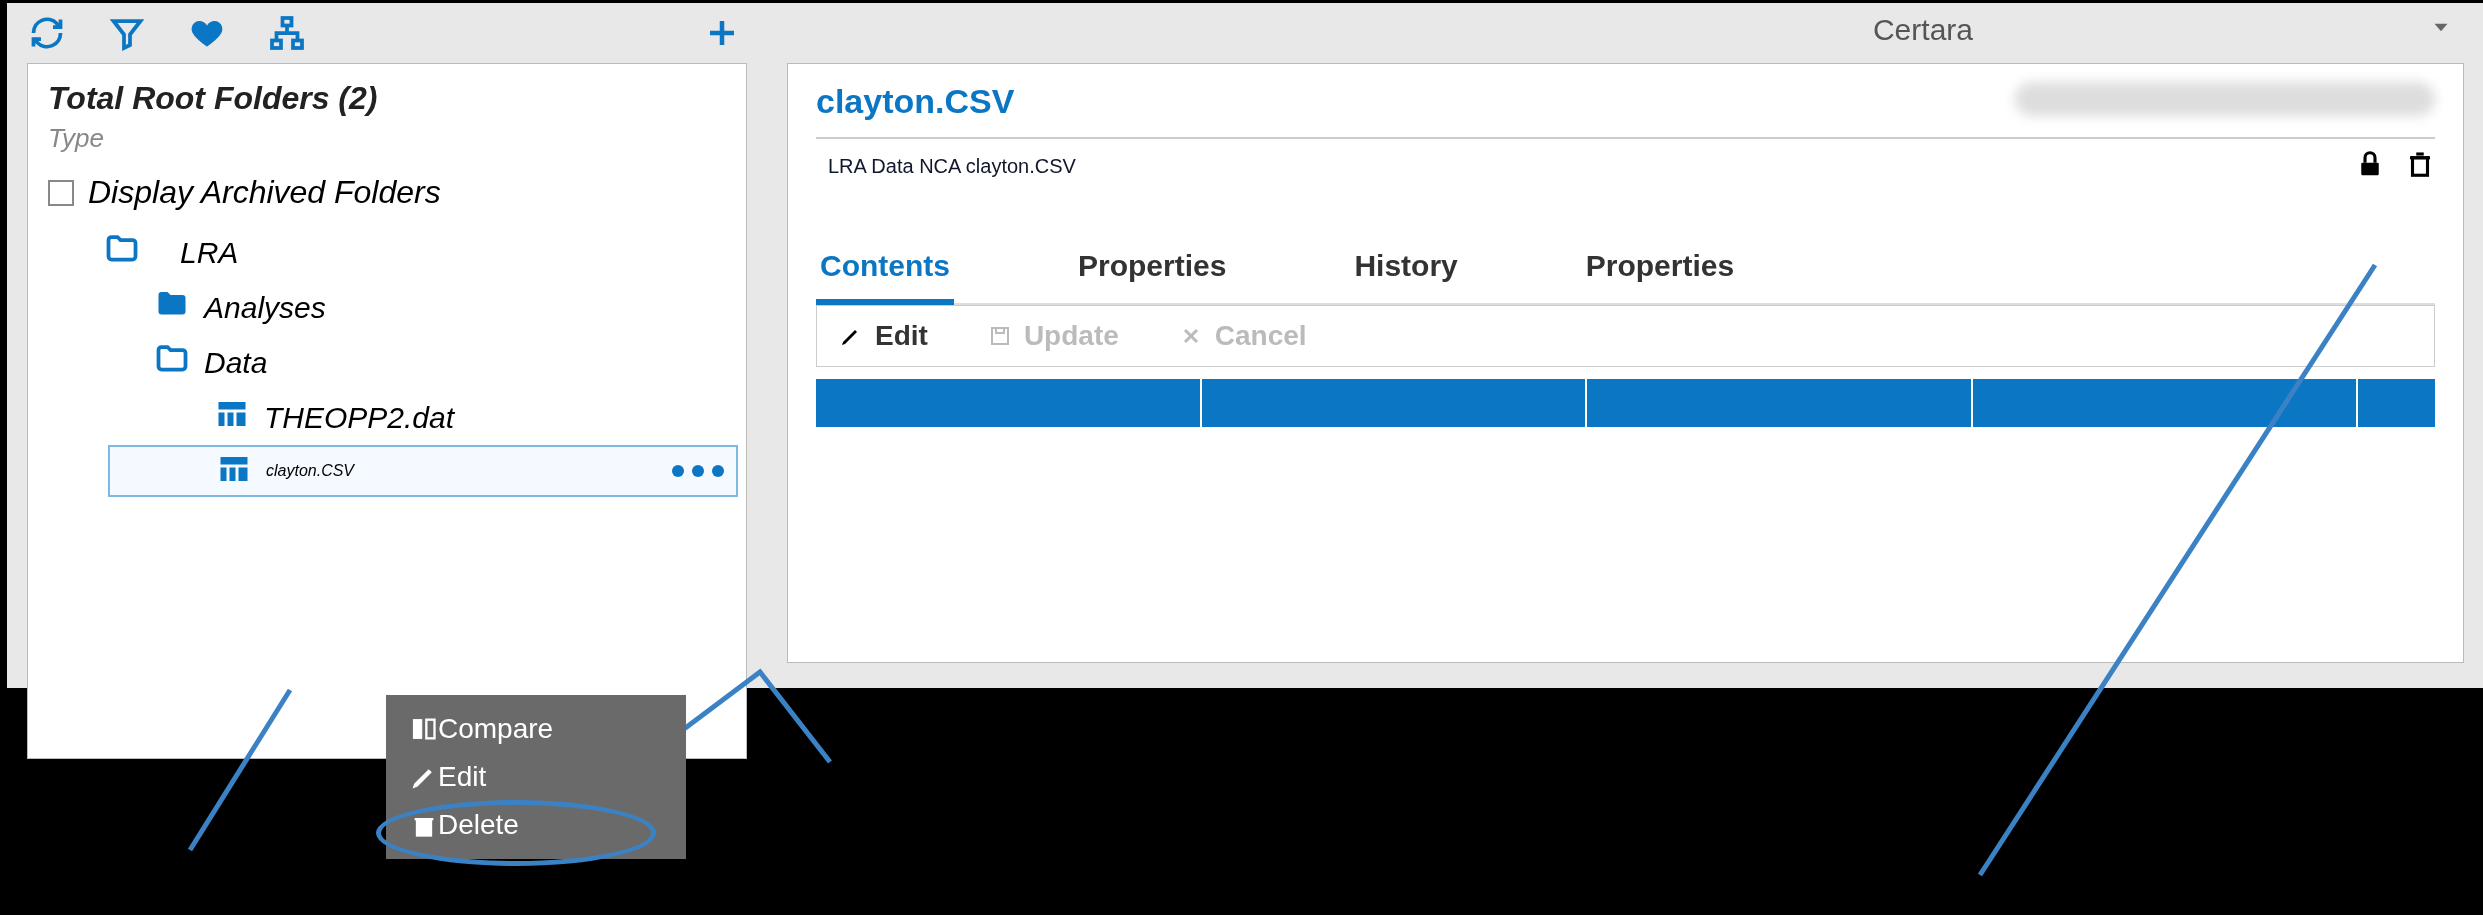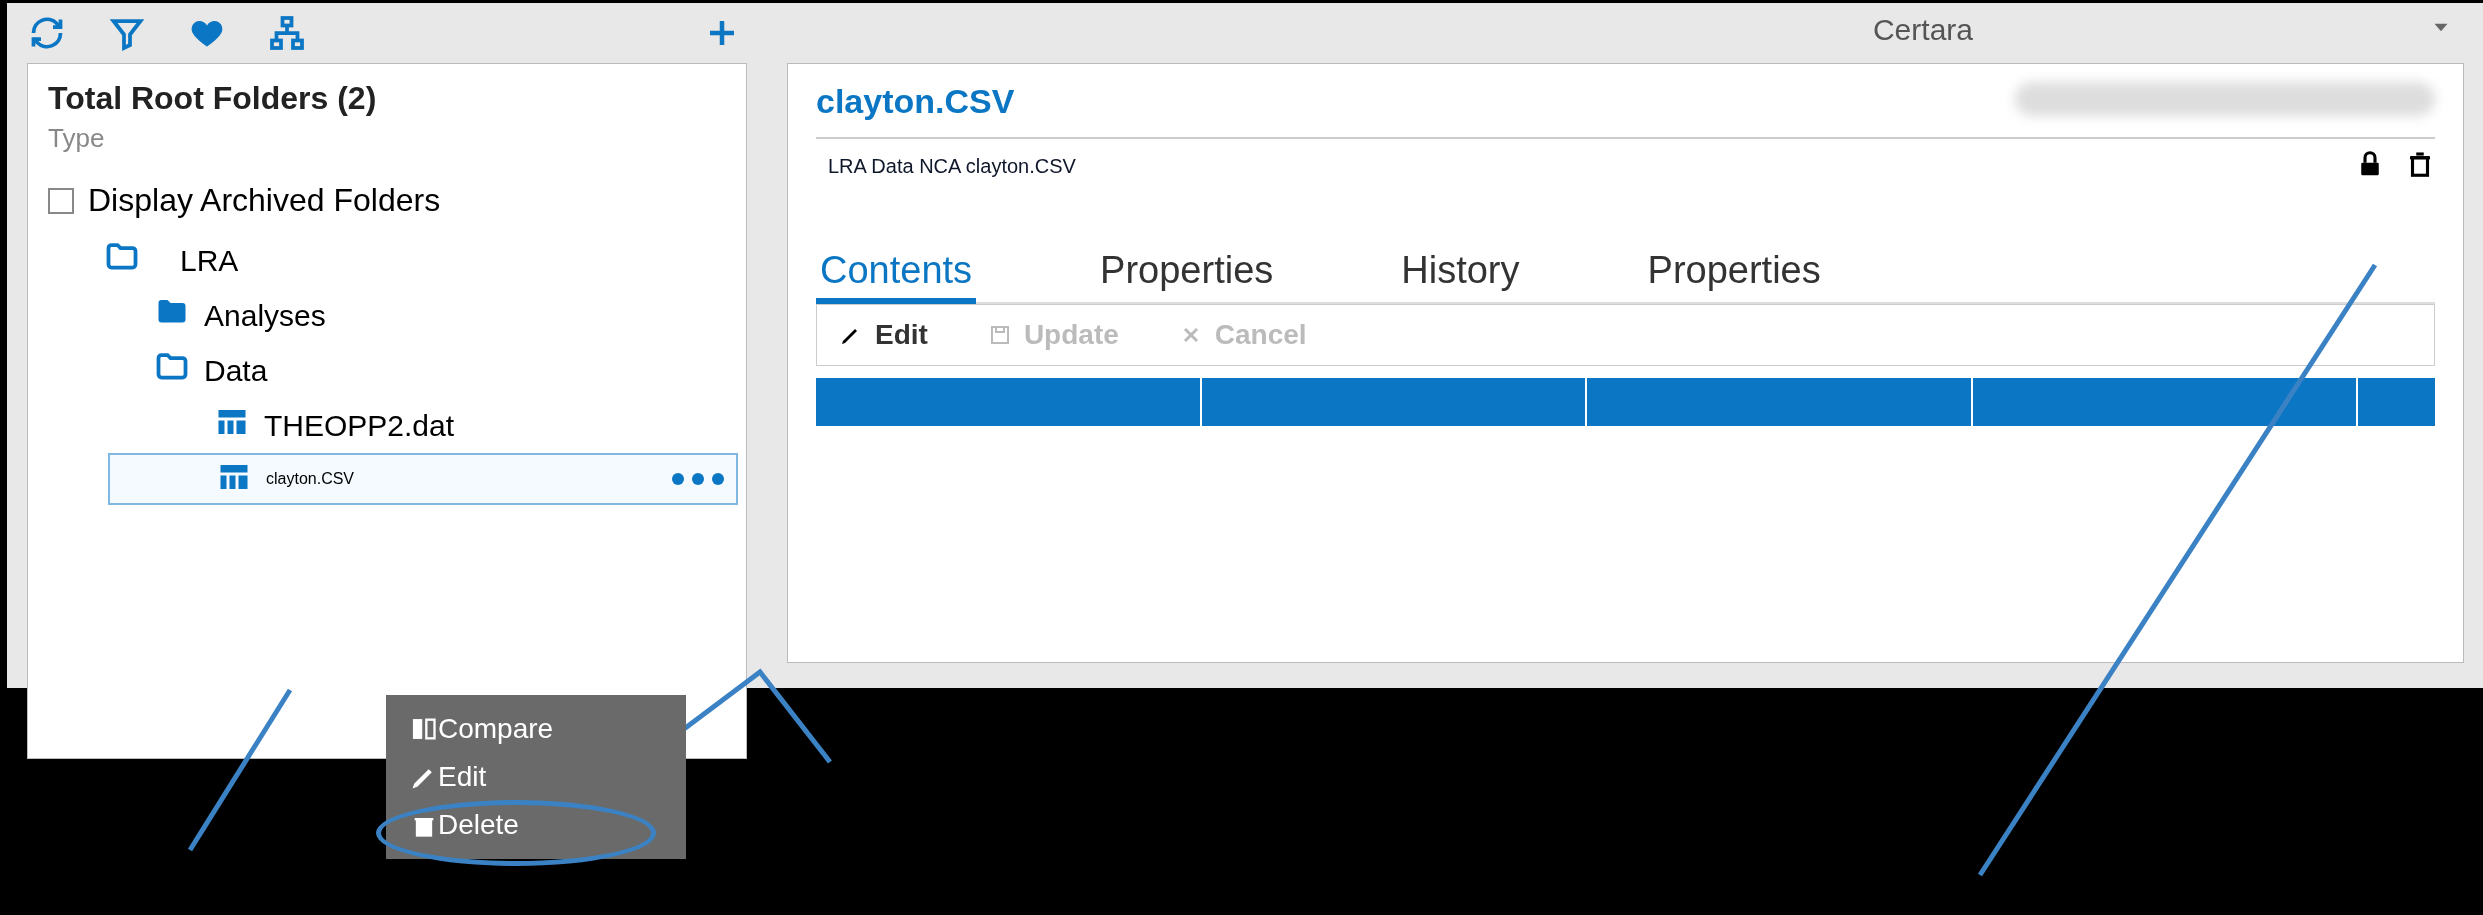--- a/index.html
+++ b/index.html
@@ -50,23 +50,24 @@
   display: flex;
   gap: 40px;
   padding: 0 20px;
 }
 .left-panel {
   width: 720px;
   background: #fff;
   border: 1px solid #bbb;
   padding: 16px 20px;
   height: 696px;
+  font-style: italic;
 }
 .left-title { font-size: 32px; font-weight: bold; color: #222; margin-bottom: 6px; }
-.left-sub { font-size: 26px; color: #888; margin-bottom: 28px; }
+.left-sub { font-size: 26px; color: #888; margin-bottom: 20px; }
 .archived-row { display: flex; align-items: center; gap: 14px; font-size: 32px; color: #000000; margin-bottom: 14px; }
 .cb { width: 26px; height: 26px; border: 2px solid #888; background: #fff; }
 .tree { font-size: 30px; }
 .tree-row { display: flex; align-items: center; gap: 14px; padding: 6px 0 6px 10px; border-radius: 2px; }
 .tree-row.indent1 { margin-left: 46px; gap: 40px; }
 .tree-row.indent2 { margin-left: 96px; }
 .tree-row.indent3 { margin-left: 156px; }
 .folder-open svg, .folder-closed svg, .data-icon svg { width: 36px; height: 36px; }
 .folder-open { color: #0b76c3; }
 .folder-closed { color: #0b76c3; }
@@ -99,21 +100,21 @@
   background: #ddd;
   filter: blur(6px);
   border-radius: 18px;
 }
 .divider { height: 2px; background: #ccc; margin: 6px 0 10px; }
 .breadcrumb-row { display:flex; align-items:center; justify-content:space-between; }
 .breadcrumb-left { display:flex; align-items:flex-start; gap:12px; font-size:20px; color:#0f172a; }
 .breadcrumb-icons { display:flex; align-items:center; gap:20px; }
 .bi svg { width:30px; height:30px; }
 .tabs { display:flex; gap:120px; margin-top: 60px; border-bottom: 2px solid #ddd; }
-.tab { font-size: 38px; font-weight: normal; color:#333; padding: 6px 4px 6px; cursor:pointer; }
+.tab { font-size: 30px; font-weight: bold; color:#333; padding: 6px 4px 16px; cursor:pointer; }
 .tab.active { color:#0b76c3; border-bottom: 6px solid #0b76c3; margin-bottom:-2px; }
 .checks-row { display:flex; gap:50px; align-items:center; margin: 18px 0 20px; color:#b8b8b8; font-size:32px; }
 .checks-row .cbx { width:28px; height:28px; border:2px solid #c0c0c0; display:flex; align-items:center; justify-content:center; margin-right:10px; color:#c0c0c0;}
 .cbx svg { width:20px; height:20px; stroke:#b8b8b8;}
 .checks-row span { display:flex; align-items:center; }
 .edit-bar {
   border: 1px solid #ccc;
   padding: 14px 22px;
   display:flex;
   gap:60px;

